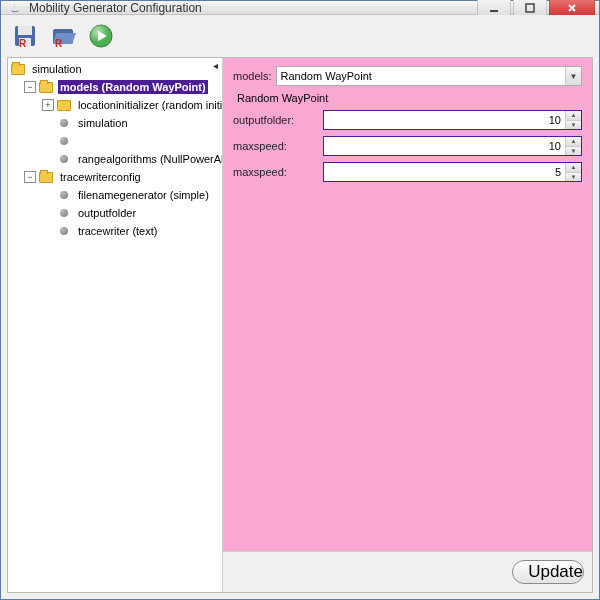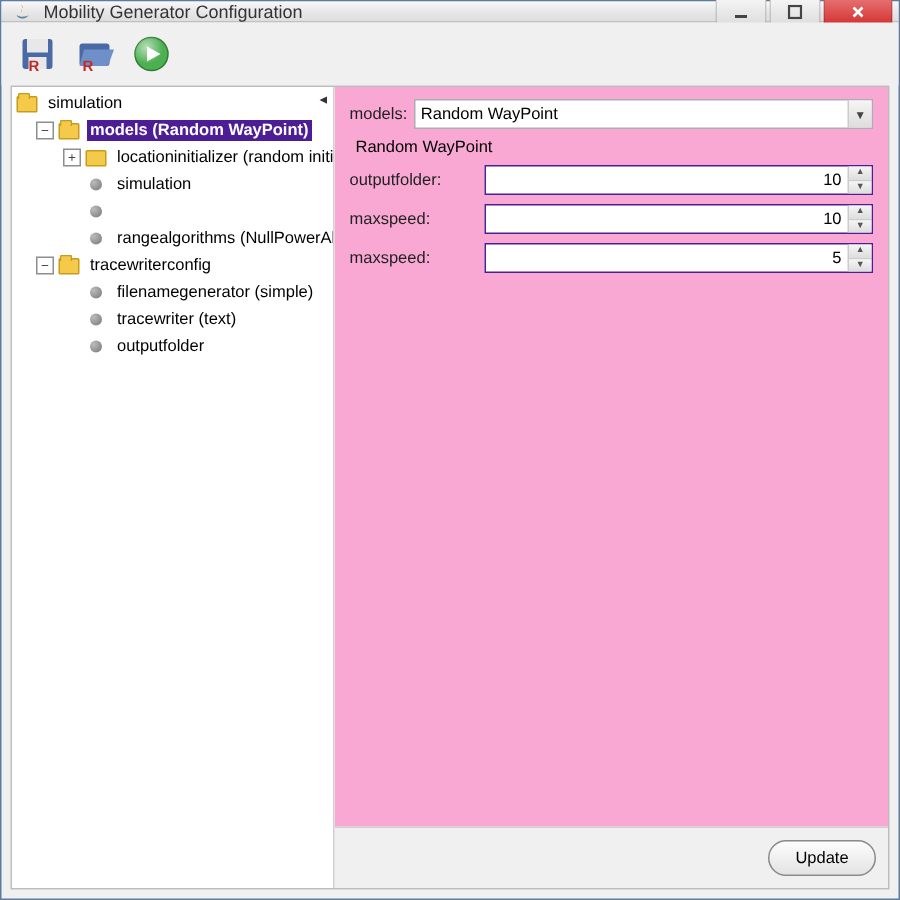--- a/index.html
+++ b/index.html
@@ -203,22 +203,22 @@
     display: flex;
     justify-content: flex-end;
     background: #f0f0f0;
   }
   .btn {
     min-width: 72px;
     height: 24px;
     border: 1px solid #8a8a8a;
     border-radius: 12px;
     background: linear-gradient(to bottom, #fdfdfd, #e3e3e3);
-    display: flex; align-items: center; justify-content: center;
-    font-size: 11px;
+    display: flex; align-items: center; justify-content: flex-end;
+    font-size: 17px;
   }
   .indent-0 { padding-left: 2px; }
   .indent-1 { padding-left: 16px; }
   .indent-2 { padding-left: 34px; }
 </style>
 </head>
 <body>
 
 <div class="window">
 
@@ -345,29 +345,29 @@
             <span class="leaf-icon"></span>
           </span>
         <span class="node-label">filenamegenerator (simple)</span>
       </div>
 
       <div class="tree-node indent-2">
         <span class="expander blank">·</span>
         <span class="node-icon">
             <span class="leaf-icon"></span>
           </span>
+        <span class="node-label">outputfolder</span>
+      </div>
+
+      <div class="tree-node indent-2">
+        <span class="expander blank">·</span>
+        <span class="node-icon">
+            <span class="leaf-icon"></span>
+          </span>
         <span class="node-label">tracewriter (text)</span>
-      </div>
-
-      <div class="tree-node indent-2">
-        <span class="expander blank">·</span>
-        <span class="node-icon">
-            <span class="leaf-icon"></span>
-          </span>
-        <span class="node-label">outputfolder</span>
       </div>
     </div>
 
     <div class="right-panel">
       <div class="form-area">
 
         <div class="form-row">
           <span class="form-label">models:</span>
           <div class="combo">
             <span>Random WayPoint</span>

